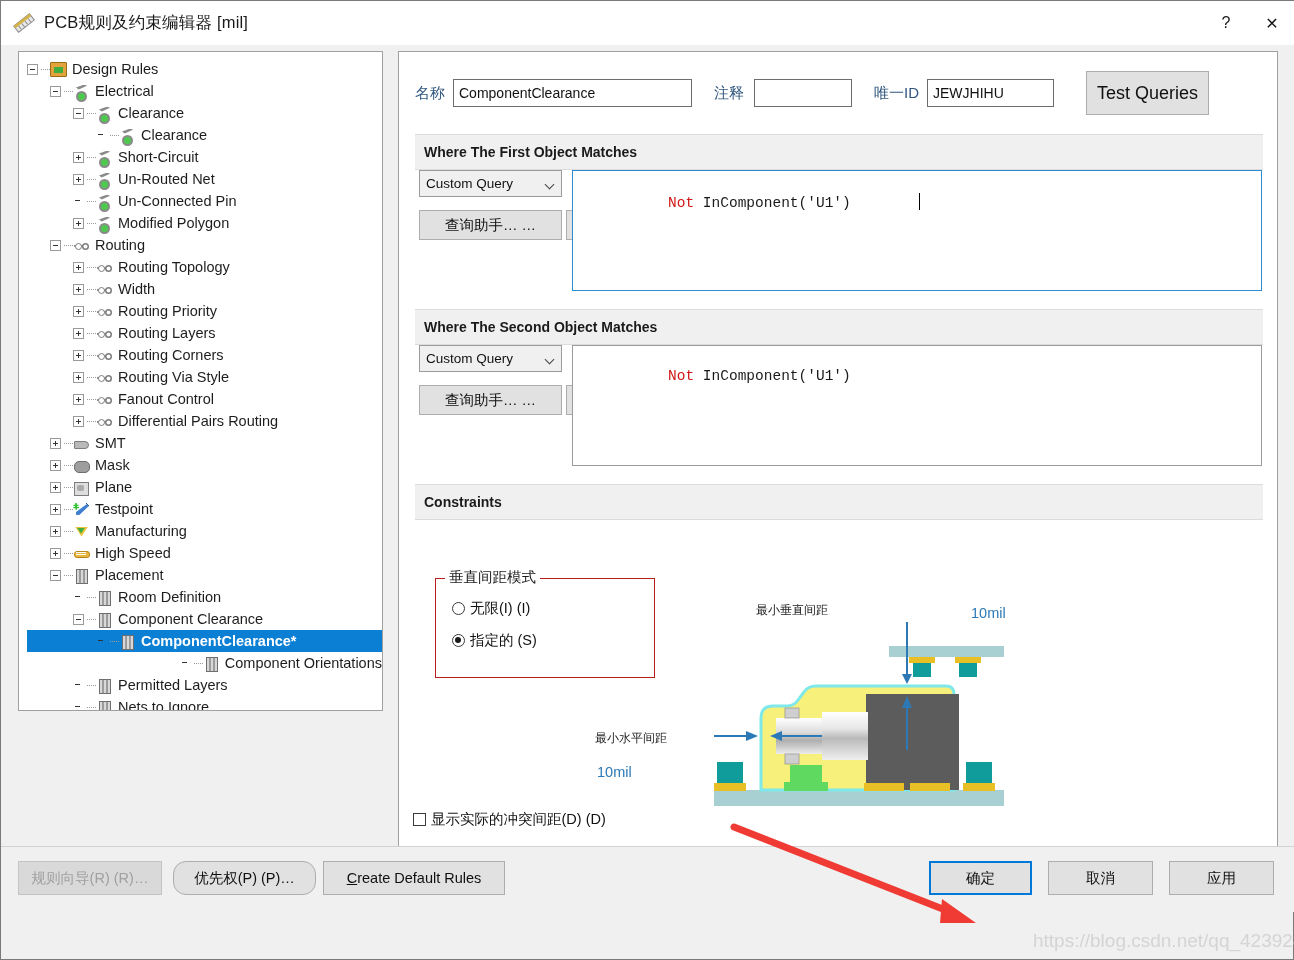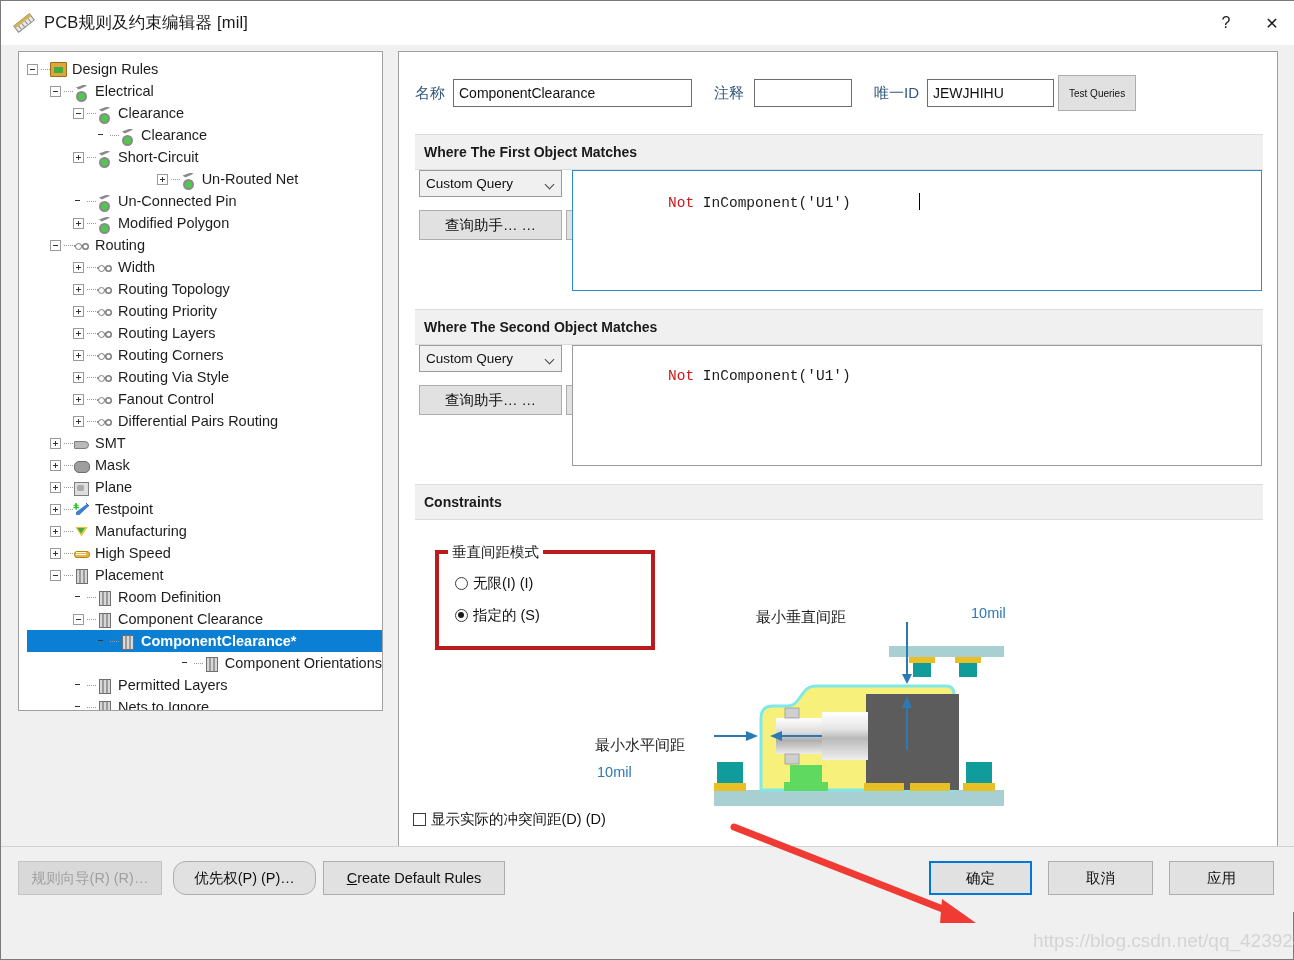--- a/index.html
+++ b/index.html
@@ -151,21 +151,21 @@
   }
   .f-input.name { width: 239px; }
   .f-input.comment { width: 98px; margin-left: 2px; }
   .f-input.uid { width: 127px; }
   .btn {
     background: #e1e1e1; border: 1px solid #adadad;
     font-family: "Liberation Sans", sans-serif;
     font-size: 13.5px; color: #101010;
     cursor: default; padding: 0 10px;
   }
-  .btn-test { height: 36px; margin-left: 4px; font-size: 10px; }
+  .btn-test { height: 44px; margin-left: 32px; font-size: 18px; }
 
   .section-hdr {
     position: absolute; left: 16px;
     width: 848px; height: 36px;
     background: #f0f0f0;
     border-top: 1px solid #dcdcdc;
     border-bottom: 1px solid #dcdcdc;
     display: flex; align-items: center;
     padding-left: 9px;
     font-size: 14px; font-weight: bold; color: #1a1a1a;
@@ -203,42 +203,43 @@
   .kw-not { color: #d01616; }
   .kw-rest { color: #1a1a1a; }
   .caret {
     display: inline-block; width: 1px; height: 17px;
     background: #000; vertical-align: -3px; margin-left: 68px;
   }
 
   
   .group-box {
     position: absolute;
-    border: 4px solid #b91c1c;
+    border: 1px solid #b91c1c;
+    margin-top: 28px;
   }
   .group-title {
     position: absolute; top: -11px; left: 9px;
     background: #fff; padding: 0 4px;
     font-size: 14.5px; color: #1a1a1a;
   }
   .radio-row { display: flex; align-items: center; height: 26px; font-size: 14.5px; color: #111; cursor: default; }
   .radio {
     width: 13px; height: 13px; border: 1.4px solid #3a3a3a; border-radius: 50%;
     background: #fff; margin-right: 5px; position: relative; flex: none;
   }
   .radio.on::after {
     content: ""; position: absolute; left: 2.2px; top: 2.2px;
     width: 6.2px; height: 6.2px; border-radius: 50%; background: #1a1a1a;
   }
   .chk-row { display: flex; align-items: center; font-size: 14.5px; color: #111; cursor: default; }
   .chkbox {
     width: 13px; height: 13px; border: 1.4px solid #3a3a3a; background: #fff;
     margin-right: 5px; flex: none;
   }
-  .dim-label { position: absolute; font-size: 15px; color: #1a1a1a; white-space: nowrap; margin-top: 6px; }
+  .dim-label { position: absolute; font-size: 12px; color: #1a1a1a; white-space: nowrap; }
   .dim-value { position: absolute; font-size: 14.5px; color: #2d79b5; white-space: nowrap; }
 
   
   .pcb-art { position: absolute; }
 
   
   .footer {
     position: absolute; left: 0; top: 845px;
     width: 1294px; height: 66px;
     background: #f0f0f0;
@@ -313,21 +314,21 @@
             <span class="dots"></span>
             <span class="ico ic-elec"></span>
             <span class="lbl">Clearance</span>
           </div>
           <div class="tnode" style="padding-left: 46px;">
             <span class="expander plus"></span>
             <span class="dots"></span>
             <span class="ico ic-elec"></span>
             <span class="lbl">Short-Circuit</span>
           </div>
-          <div class="tnode" style="padding-left: 46px; justify-content: center;">
+          <div class="tnode" style="padding-left: 46px;">
             <span class="expander plus"></span>
             <span class="dots"></span>
             <span class="ico ic-elec"></span>
             <span class="lbl">Un-Routed Net</span>
           </div>
           <div class="tnode" style="padding-left: 46px;">
             <span class="expander none"></span>
             <span class="dots"></span>
             <span class="ico ic-elec"></span>
             <span class="lbl">Un-Connected Pin</span>
@@ -341,27 +342,27 @@
           <div class="tnode" style="padding-left: 23px;">
             <span class="expander "></span>
             <span class="dots"></span>
             <span class="ico ic-route"></span>
             <span class="lbl">Routing</span>
           </div>
           <div class="tnode" style="padding-left: 46px;">
             <span class="expander plus"></span>
             <span class="dots"></span>
             <span class="ico ic-route"></span>
+            <span class="lbl">Routing Topology</span>
+          </div>
+          <div class="tnode" style="padding-left: 46px;">
+            <span class="expander plus"></span>
+            <span class="dots"></span>
+            <span class="ico ic-route"></span>
             <span class="lbl">Width</span>
-          </div>
-          <div class="tnode" style="padding-left: 46px;">
-            <span class="expander plus"></span>
-            <span class="dots"></span>
-            <span class="ico ic-route"></span>
-            <span class="lbl">Routing Topology</span>
           </div>
           <div class="tnode" style="padding-left: 46px;">
             <span class="expander plus"></span>
             <span class="dots"></span>
             <span class="ico ic-route"></span>
             <span class="lbl">Routing Priority</span>
           </div>
           <div class="tnode" style="padding-left: 46px;">
             <span class="expander plus"></span>
             <span class="dots"></span>

